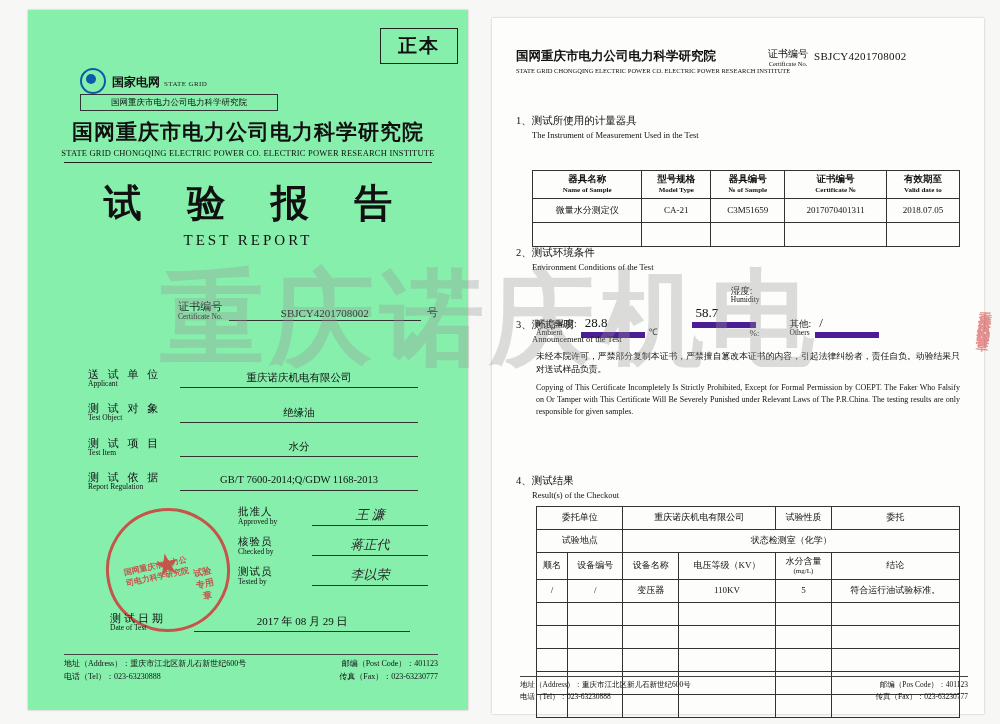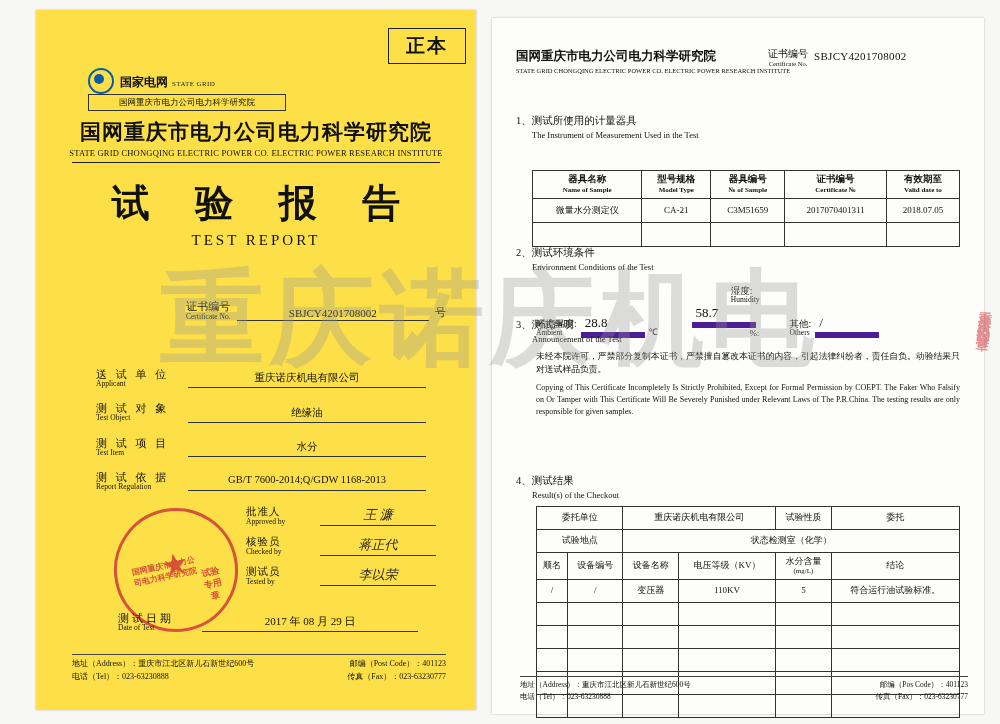--- a/index.html
+++ b/index.html
@@ -17,23 +17,23 @@
   }
   .page {
     position: absolute;
     inset: 0;
     background: #f7f7f5;
   }
 
   
   .sheet-left {
     position: absolute;
-    left: 36px; top: 10px;
+    left: 28px; top: 10px;
     width: 440px; height: 700px;
-    background: #fde047;
+    background: #86efac;
     box-shadow: 0 0 2px rgba(0,0,0,.25);
   }
   .sheet-right {
     position: absolute;
     left: 492px; top: 18px;
     width: 492px; height: 696px;
     background: #fdfdfb;
     box-shadow: 0 0 2px rgba(0,0,0,.25);
   }
 

